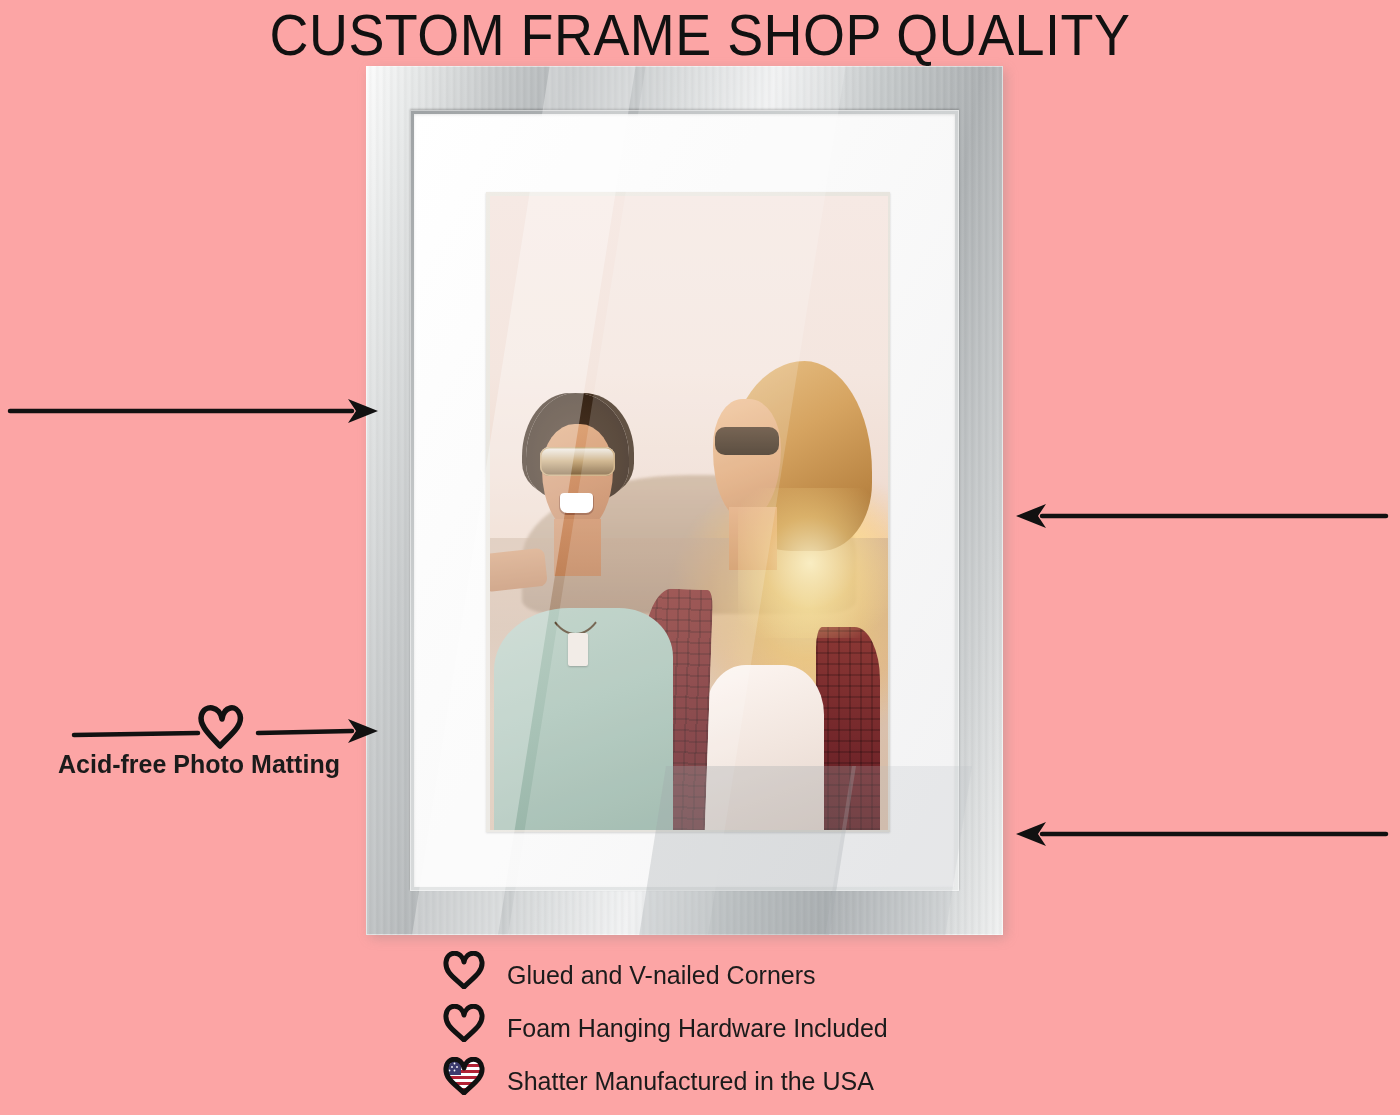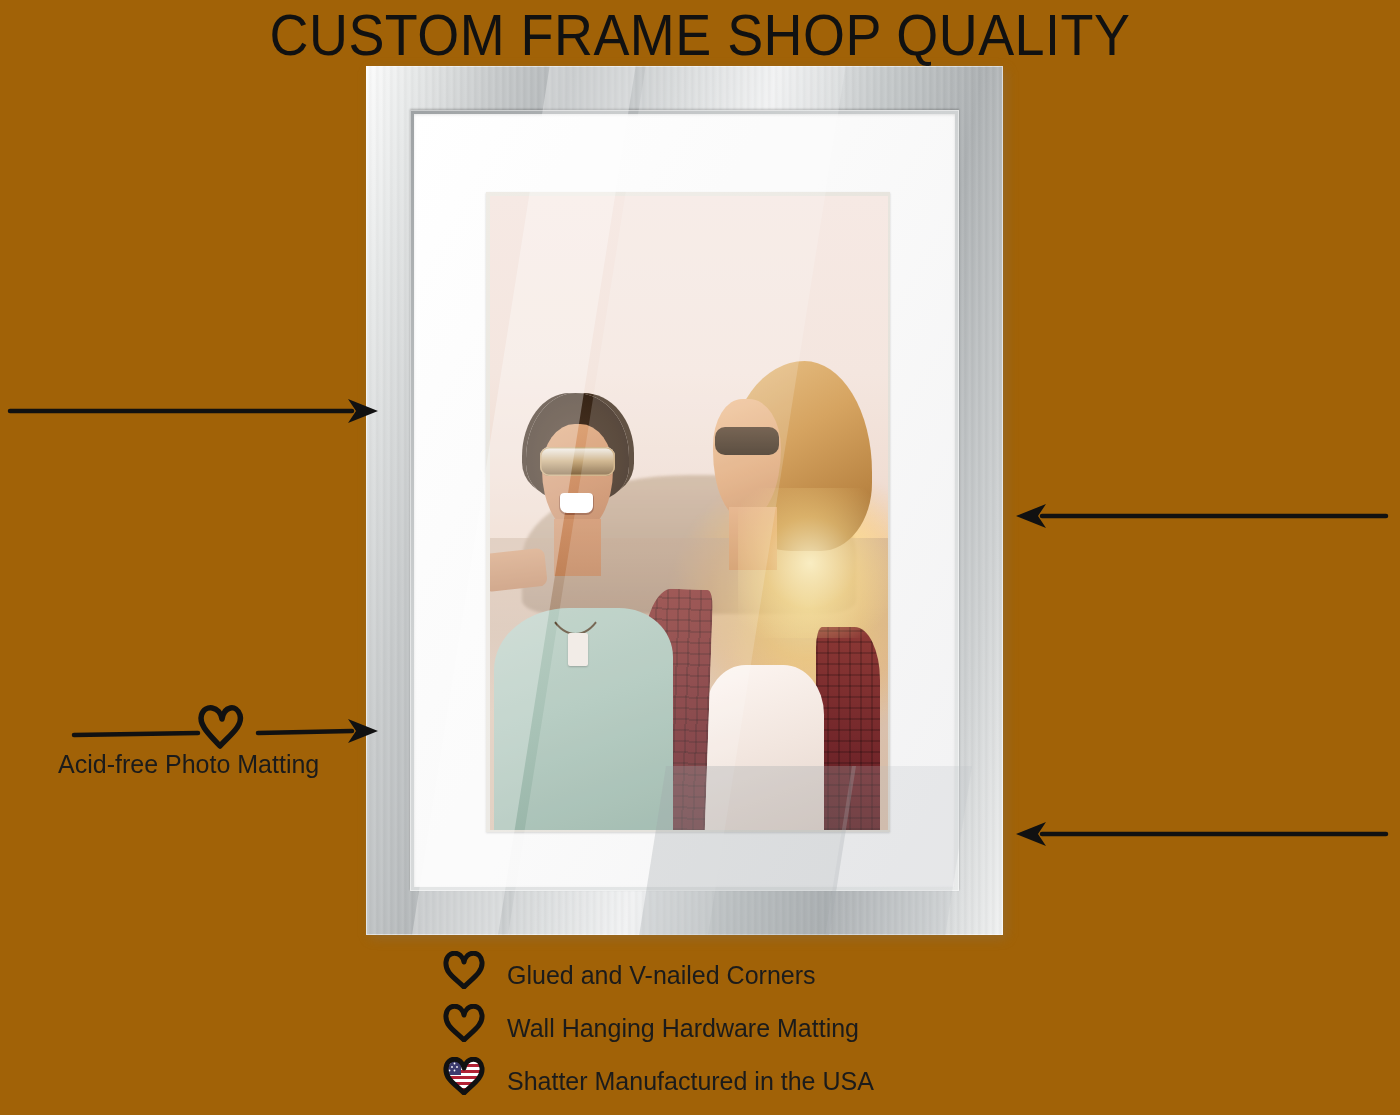--- a/index.html
+++ b/index.html
@@ -8,21 +8,21 @@
     background: #ffffff;
   }
   body {
     font-family: "Liberation Sans", sans-serif;
     -webkit-font-smoothing: antialiased;
   }
   #stage {
     position: relative;
     width: 1400px;
     height: 1115px;
-    background: #a16207;
+    background: #fca5a5;
     overflow: hidden;
   }
 
   
   .title {
     position: absolute;
     left: 0;
     top: 4px;
     width: 1400px;
     text-align: center;
@@ -304,21 +304,21 @@
     line-height: 32px;
     color: #1b1b1b;
     white-space: nowrap;
   }
   .arrow-svg { position: absolute; display: block; }
 
   
   #label-acrylic { left: 30px; top: 430px; }
   #arrow-acrylic { left: 4px;  top: 396px; }
   
-  #label-matting { left: 58px; top: 748px; }
+  #label-matting { left: 58px; top: 748px; font-weight: bold; }
   #arrow-matting { left: 70px; top: 700px; }
   
   #label-pine    { left: 1008px; top: 465px; }
   #arrow-pine    { left: 998px;  top: 500px; }
   
   #label-backing { left: 1000px; top: 785px; }
   #arrow-backing { left: 998px;  top: 818px; }
 
   
   .bullets {
@@ -440,21 +440,21 @@
       </span>
       <span class="bullet-label">Glued and V-nailed Corners</span>
     </div>
 
     <div class="bullet-row">
       <span class="bullet-icon">
         <svg width="42" height="38" viewBox="0 0 42 38">
           <path d="M21 11 C18.5 -1, 4 -0.5, 3 11 C2 22, 12 27, 21 36 C30 27, 40 21, 39 11 C38 -0.5, 23.5 -1, 21 11 Z" fill="none" stroke="#111111" stroke-width="5" stroke-linejoin="round" stroke-linecap="round"></path>
         </svg>
       </span>
-      <span class="bullet-label">Wall Hanging Hardware Matting</span>
+      <span class="bullet-label">Foam Hanging Hardware Included</span>
     </div>
 
     <div class="bullet-row">
       <span class="bullet-icon">
         <svg width="42" height="38" viewBox="0 0 42 38">
           <defs>
             <clipPath id="heartClip">
               <path d="M21 11 C18.5 -1, 4 -0.5, 3 11 C2 22, 12 27, 21 36 C30 27, 40 21, 39 11 C38 -0.5, 23.5 -1, 21 11 Z"></path>
             </clipPath>
           </defs>

